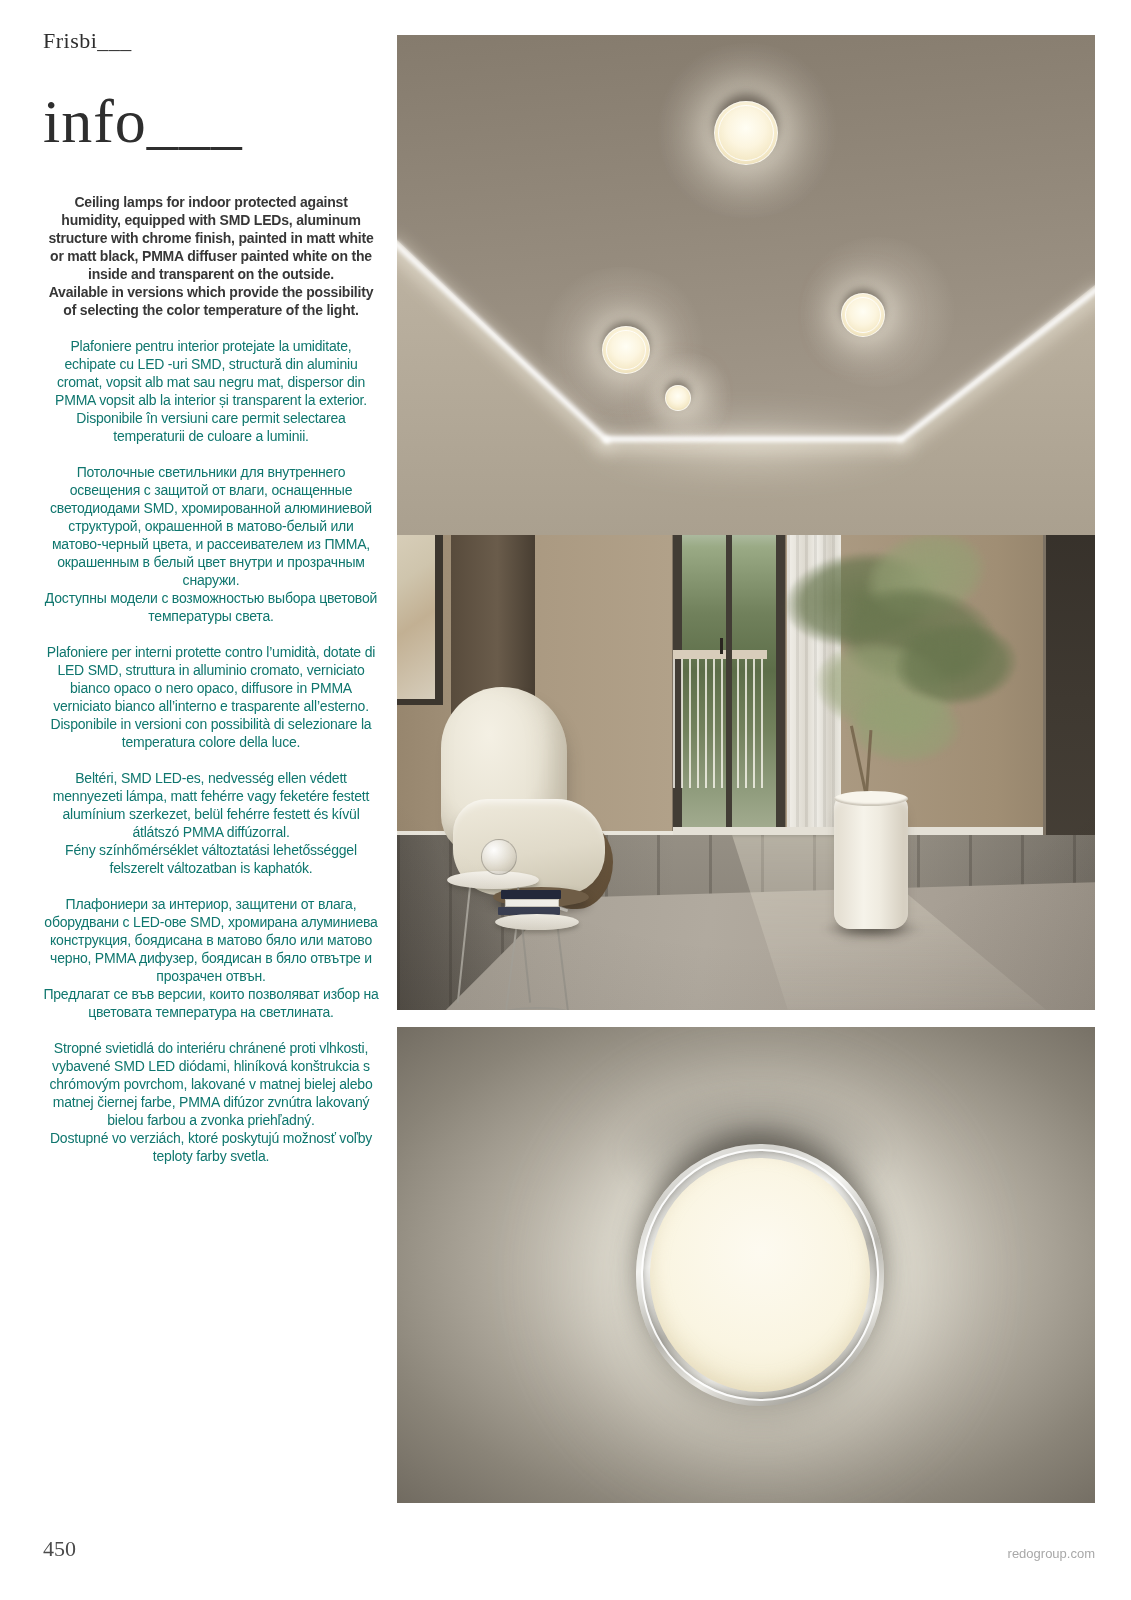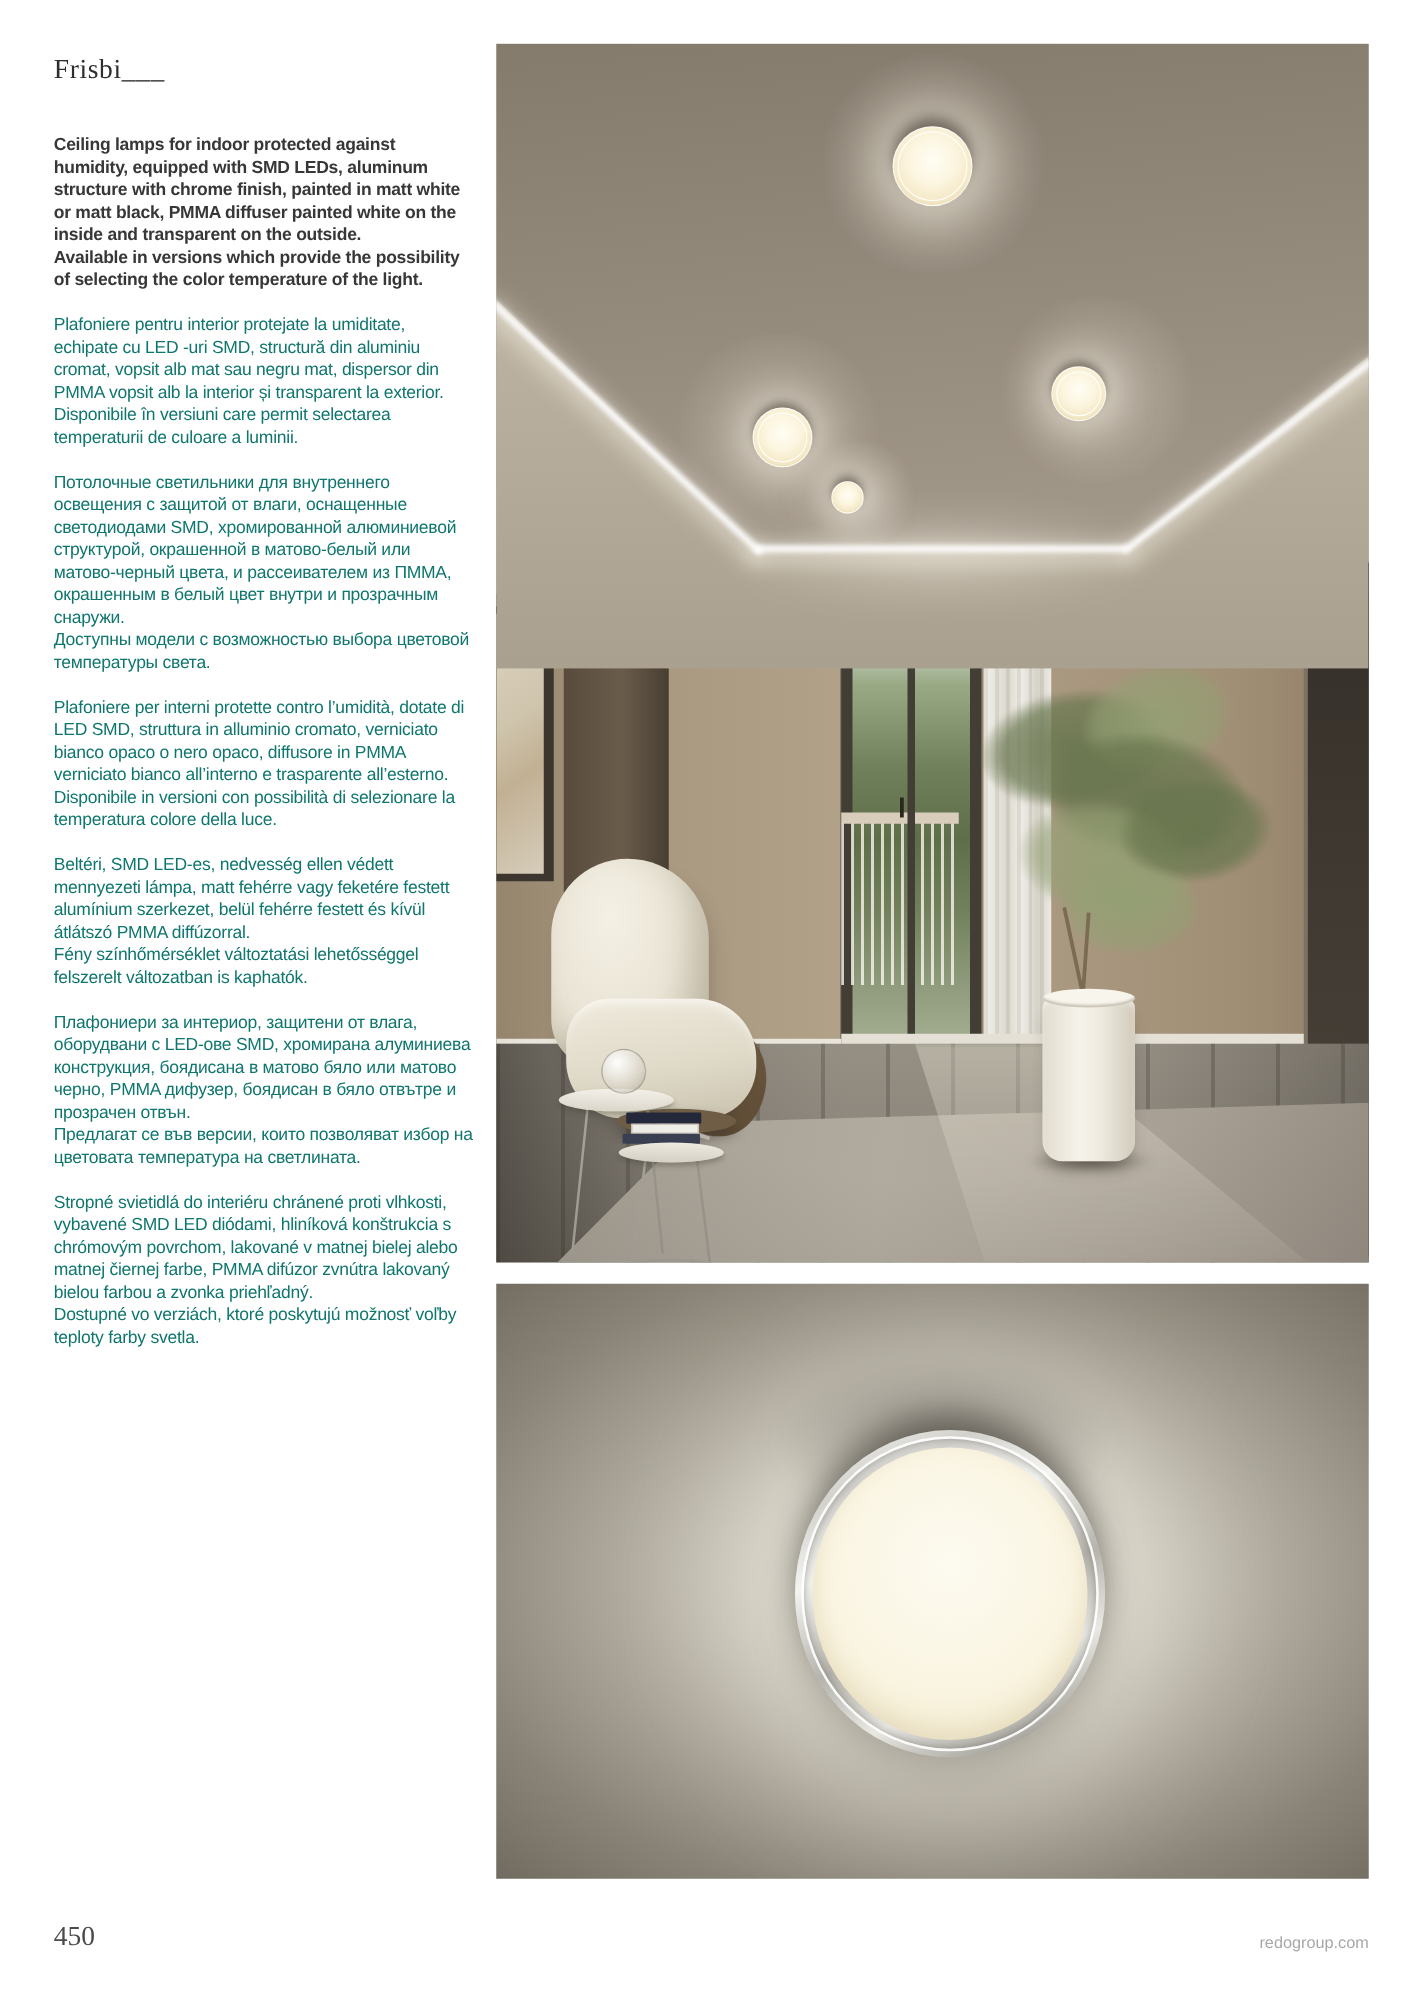--- a/index.html
+++ b/index.html
@@ -1,24 +1,24 @@
 <!DOCTYPE html>
 <html><head>
 <meta charset="utf-8">
 <style>
   html,body{margin:0;padding:0;background:#ffffff;}
   .page{position:relative;width:1131px;height:1600px;background:#ffffff;overflow:hidden;
         font-family:"Liberation Sans",sans-serif;}
 
   
-  .left-col{position:absolute;left:43px;top:44px;width:336px;}
+  .left-col{position:absolute;left:43px;top:30px;width:336px;}
   .brand{font-family:"Liberation Serif",serif;font-size:22px;line-height:1;color:#2e2e2e;letter-spacing:.5px;}
   .heading{margin:38px 0 0 0;font-family:"Liberation Serif",serif;font-weight:400;
            font-size:62px;line-height:1.02;color:#2e2e2e;letter-spacing:1px;}
-  .descs{margin-top:40px;}
+  .descs{margin-top:40px;text-align:center;}
   .desc{margin:0 0 18px 0;font-size:14px;line-height:18px;color:#0f766e;
         letter-spacing:-0.2px;white-space:pre-line;}
   .desc.bold{font-weight:700;color:#373737;}
 
   
   .page-number{position:absolute;left:43px;top:1536px;font-family:"Liberation Serif",serif;
                font-size:22px;color:#4a4a4a;}
   .website{position:absolute;right:36px;top:1546px;font-size:13px;color:#a8a8a8;}
 
   
@@ -160,20 +160,21 @@
         background:radial-gradient(circle at 50% 40%,#fdfaf0 0%,#faf5e2 55%,#f3ecd2 80%,#e9dfc0 100%);
         box-shadow:inset 0 -7px 18px rgba(205,190,150,.35);}
 </style>
 </head>
 <body>
 
 <div class="page">
 
   <div class="left-col">
     <div class="brand">Frisbi___</div>
+    <h1 class="heading">info___</h1>
     <div class="descs">
       <p class="desc bold">Ceiling lamps for indoor protected against humidity, equipped with SMD LEDs, aluminum structure with chrome finish, painted in matt white or matt black, PMMA diffuser painted white on the inside and transparent on the outside.
 Available in versions which provide the possibility of selecting the color temperature of the light.</p>
       <p class="desc">Plafoniere pentru interior protejate la umiditate, echipate cu LED -uri SMD, structură din aluminiu cromat, vopsit alb mat sau negru mat, dispersor din PMMA vopsit alb la interior și transparent la exterior.
 Disponibile în versiuni care permit selectarea temperaturii de culoare a luminii.</p>
       <p class="desc">Потолочные светильники для внутреннего освещения с защитой от влаги, оснащенные светодиодами SMD, хромированной алюминиевой структурой, окрашенной в матово-белый или матово-черный цвета, и рассеивателем из ПММА, окрашенным в белый цвет внутри и прозрачным снаружи.
 Доступны модели с возможностью выбора цветовой температуры света.</p>
       <p class="desc">Plafoniere per interni protette contro l’umidità, dotate di LED SMD, struttura in alluminio cromato, verniciato bianco opaco o nero opaco, diffusore in PMMA verniciato bianco all’interno e trasparente all’esterno.
 Disponibile in versioni con possibilità di selezionare la temperatura colore della luce.</p>
       <p class="desc">Beltéri, SMD LED-es, nedvesség ellen védett mennyezeti lámpa, matt fehérre vagy feketére festett alumínium szerkezet, belül fehérre festett és kívül átlátszó PMMA diffúzorral.

